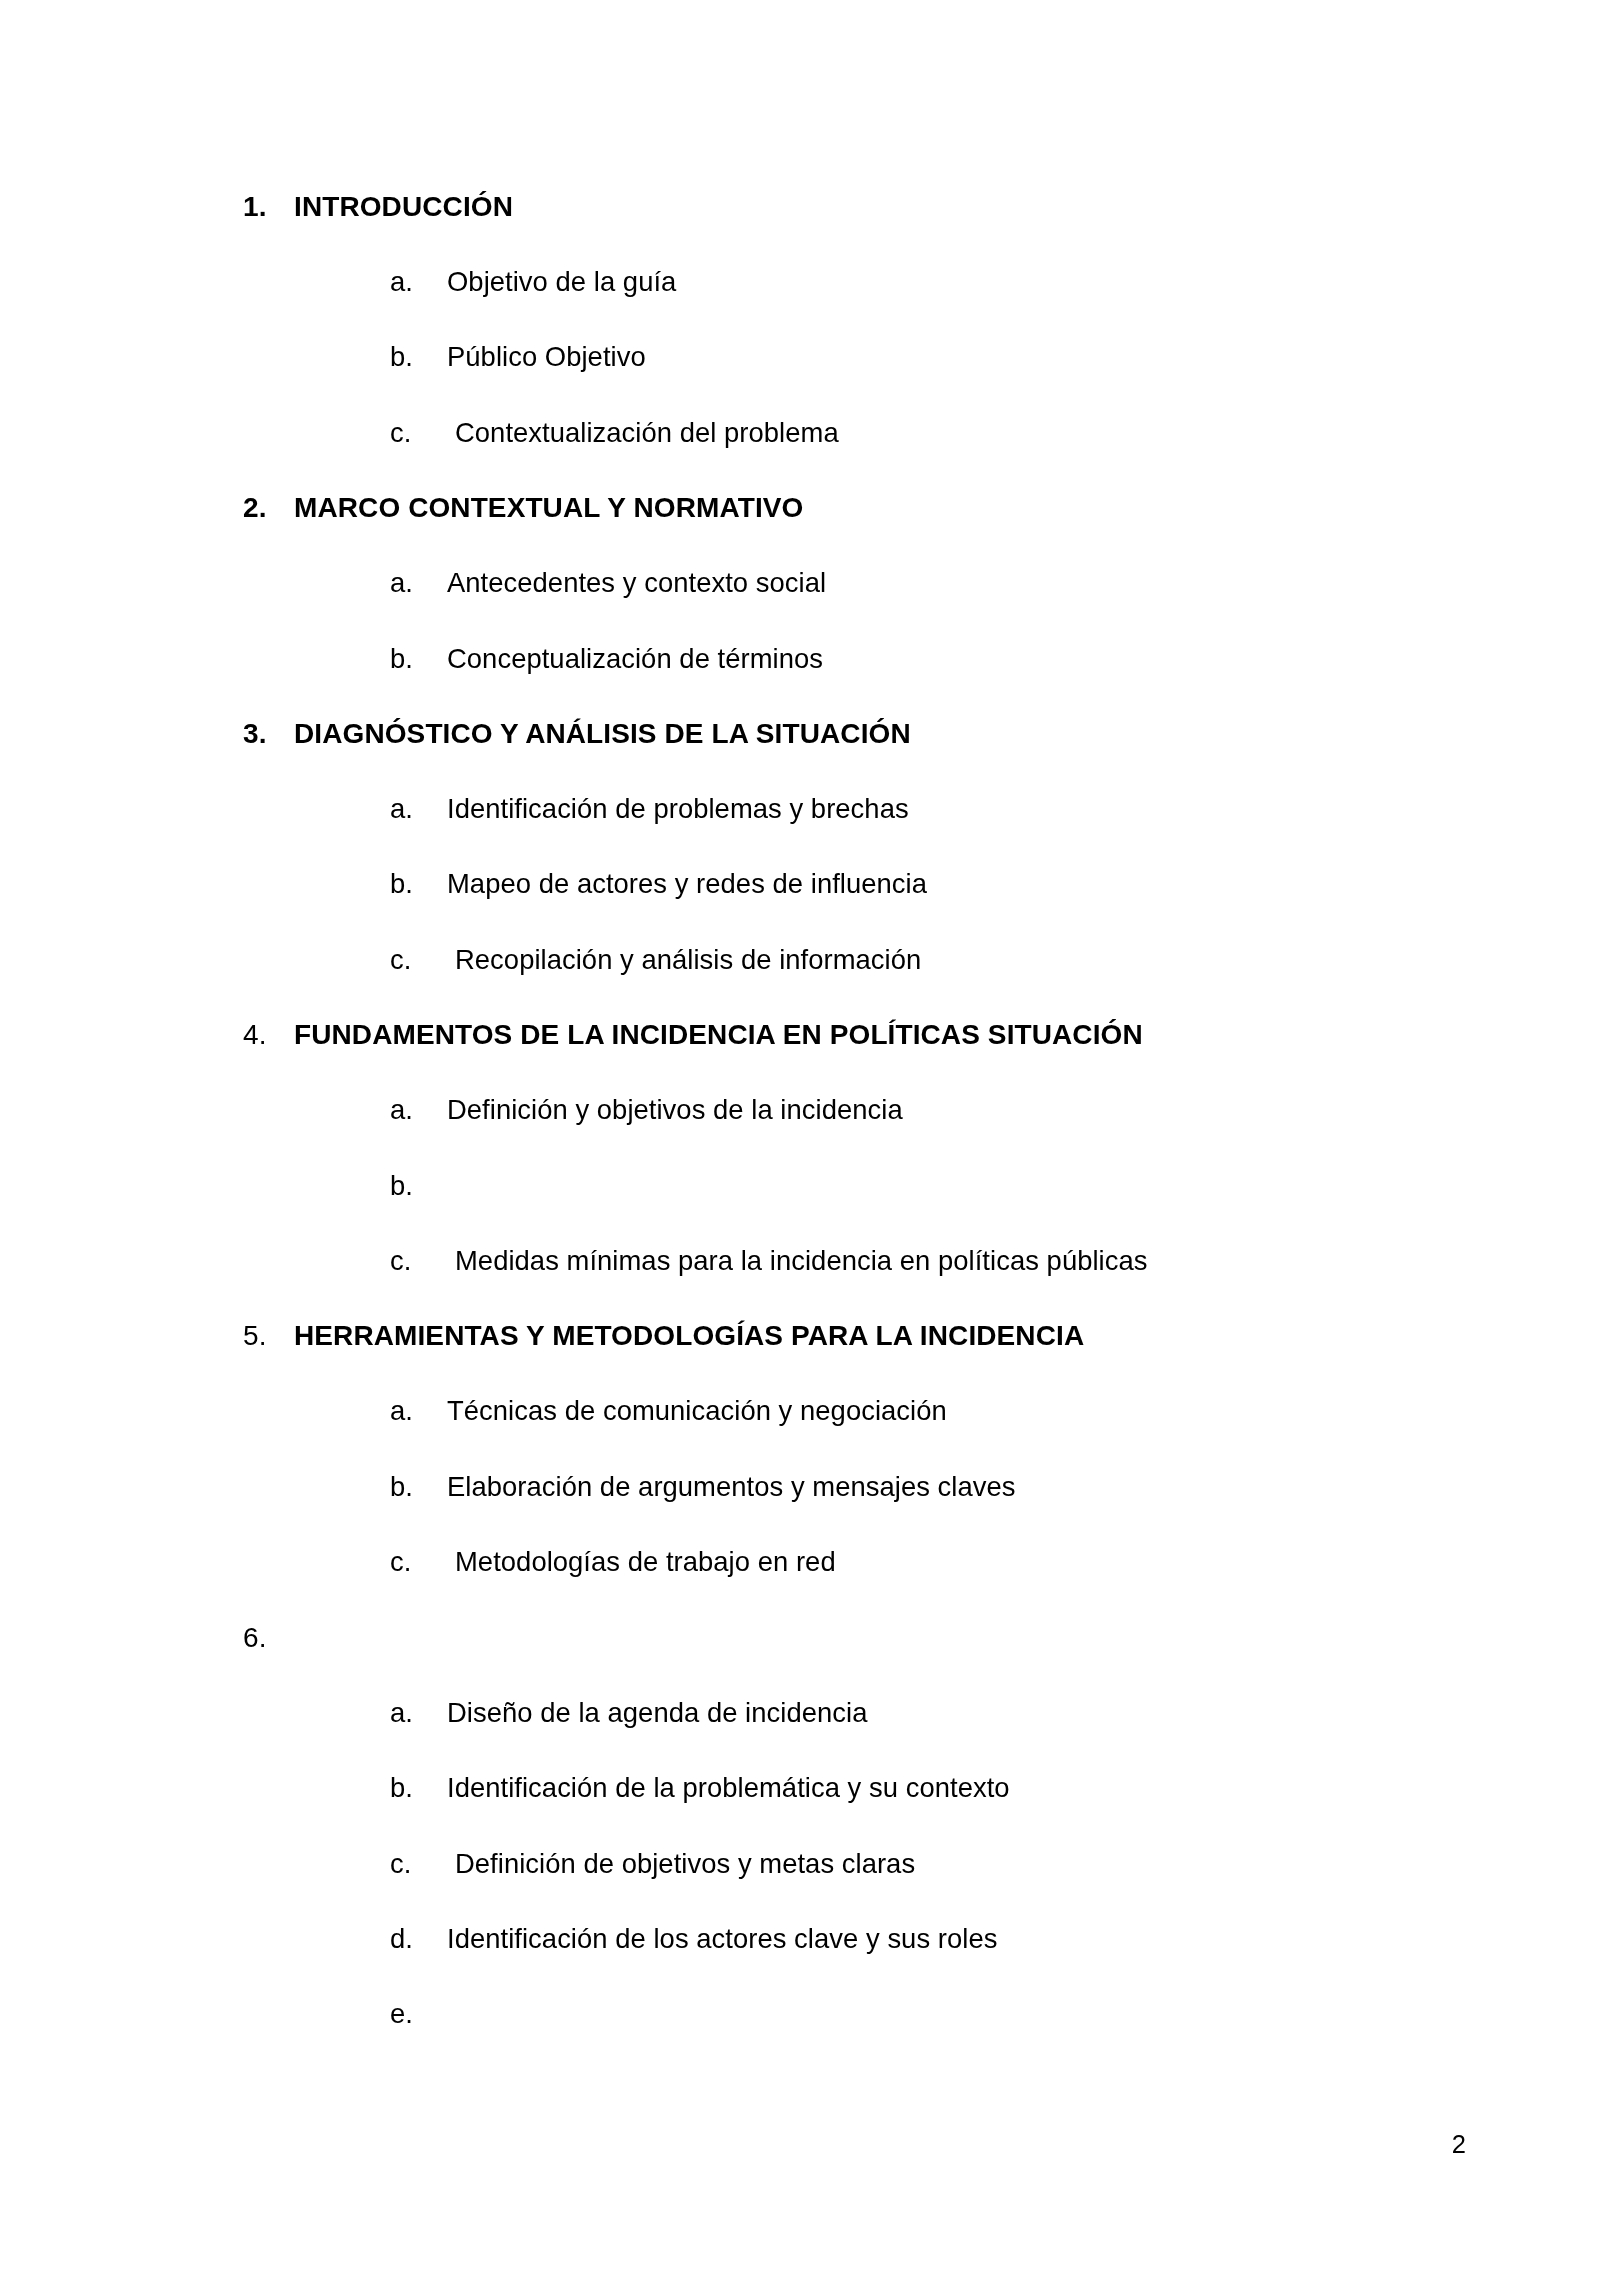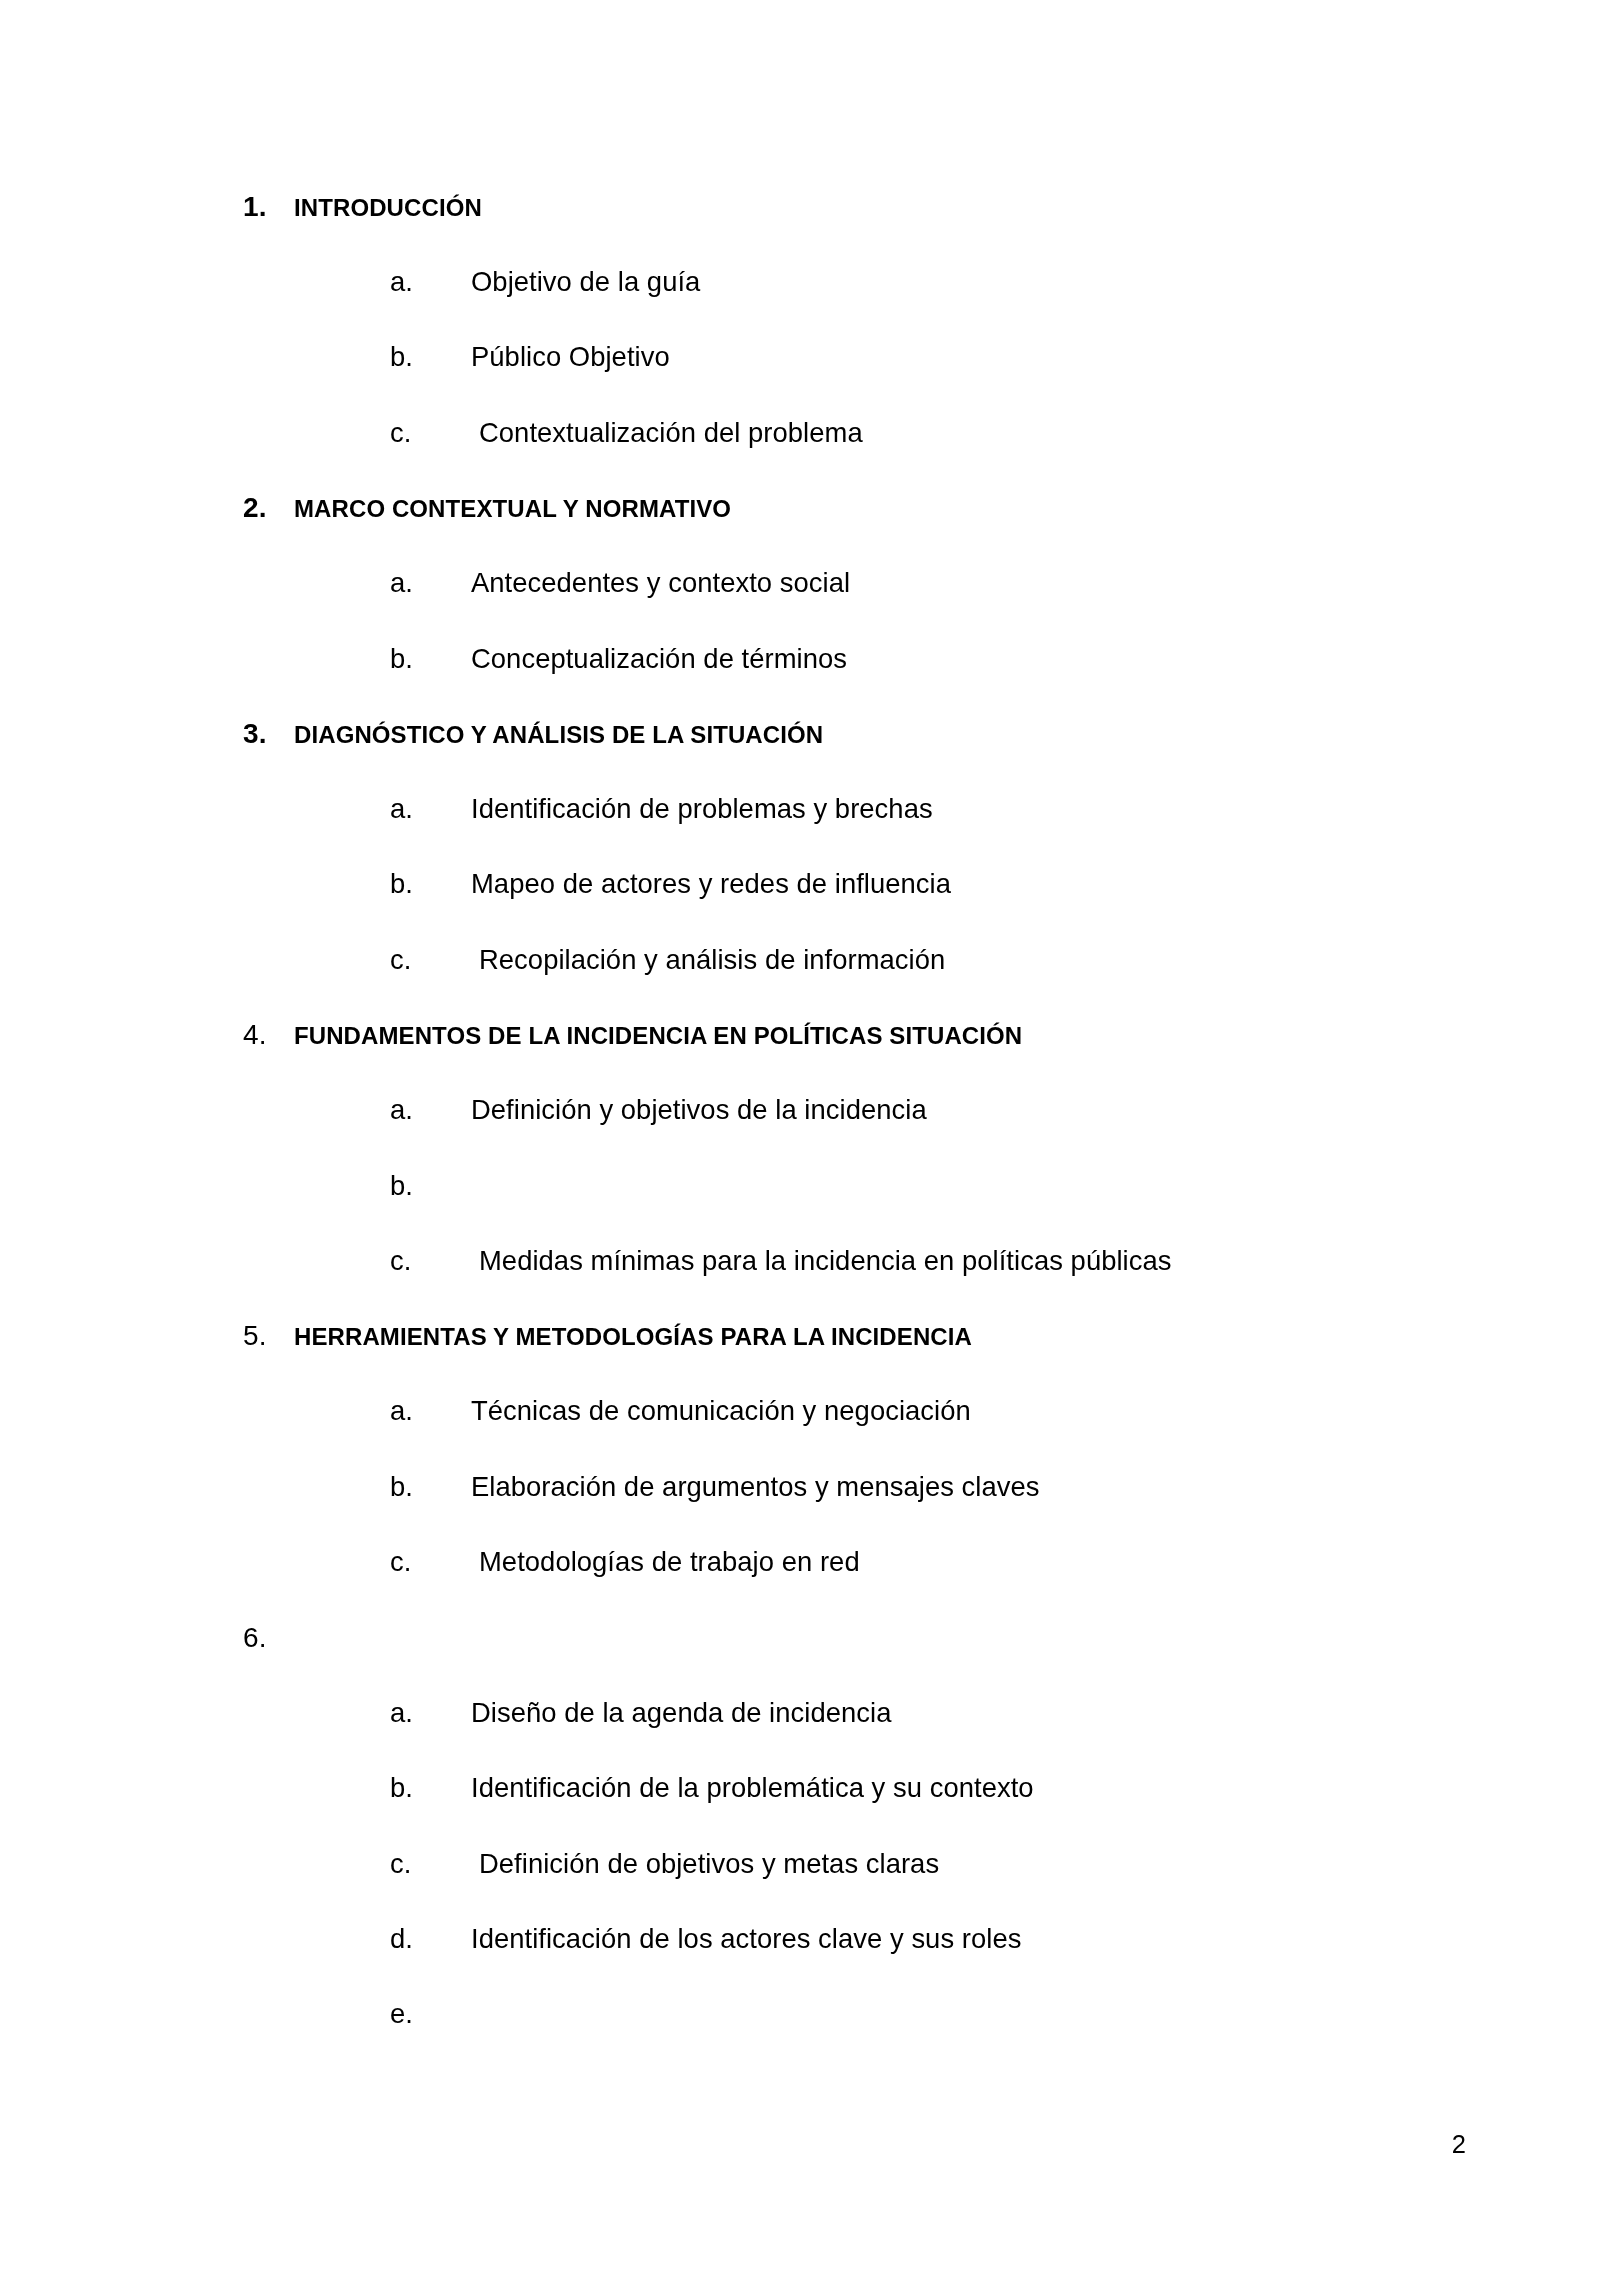--- a/index.html
+++ b/index.html
@@ -41,21 +41,21 @@
     width: 51px;
     flex: 0 0 51px;
     font-size: 28px;
     line-height: 1.0;
     letter-spacing: 0.2px;
     text-align: left;
   }
   .sec-num.bold { font-weight: bold; }
   .sec-num.light { font-weight: normal; }
   .sec-title {
-    font-size: 24px;
+    font-size: 28px;
     font-weight: bold;
     line-height: 1.0;
     letter-spacing: 0.1px;
     white-space: nowrap;
   }
   
   .sub-row {
     display: flex;
     align-items: baseline;
     padding-left: 390px;
@@ -72,21 +72,20 @@
   .sub-letter.wide {
     width: 65px;
     flex: 0 0 65px;
   }
   .sub-text {
     font-size: 27.4px;
     font-weight: normal;
     line-height: 1.0;
     letter-spacing: 0.05px;
     white-space: nowrap;
-    margin-left: 24px;
   }
   
   .toc { padding-top: 193px; }
 
   .page-number {
     position: absolute;
     right: 157px;
     bottom: 136px;
     font-size: 25.5px;
     font-weight: normal;

